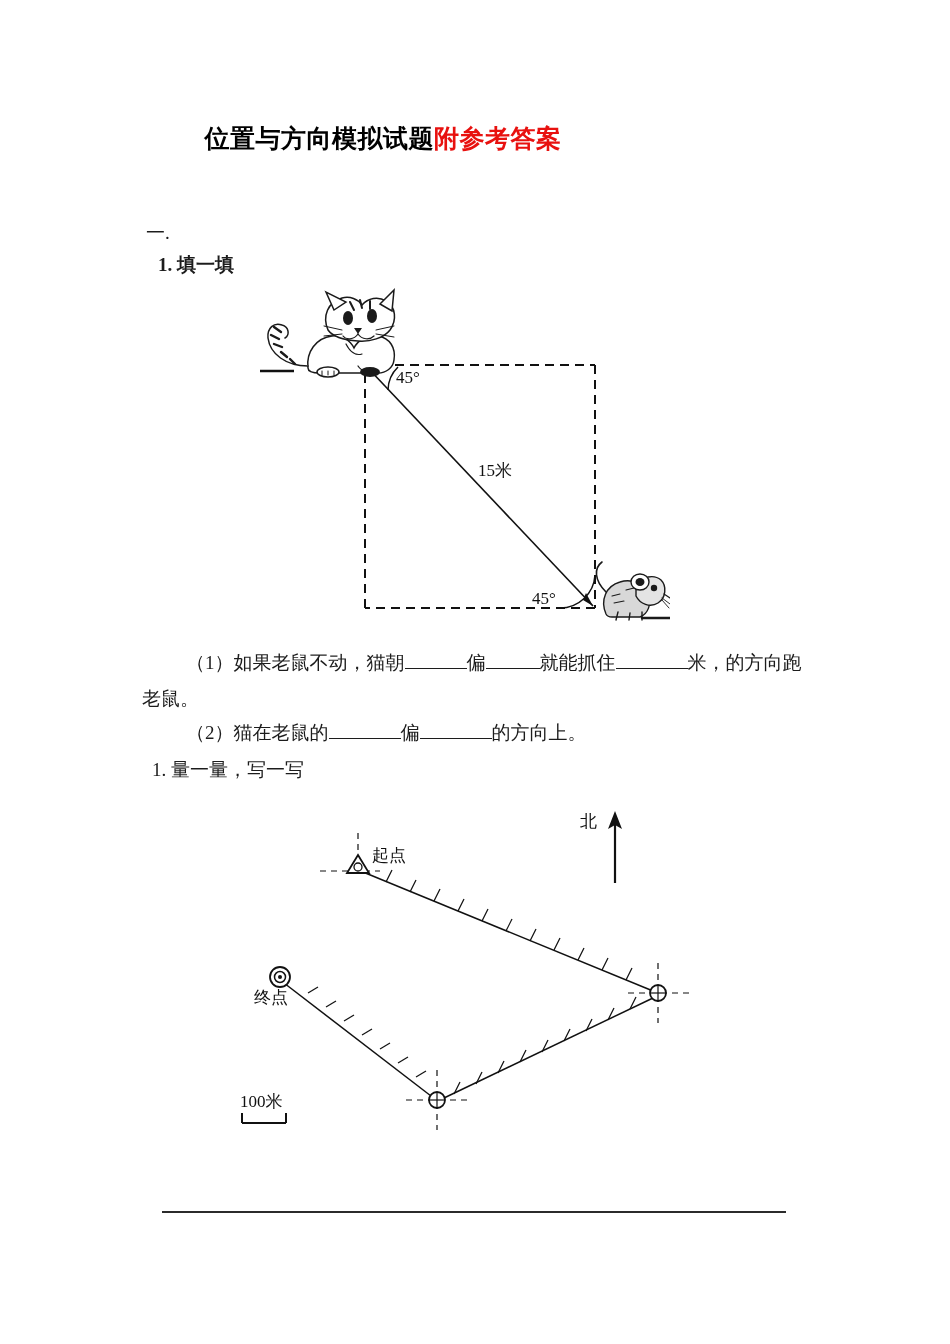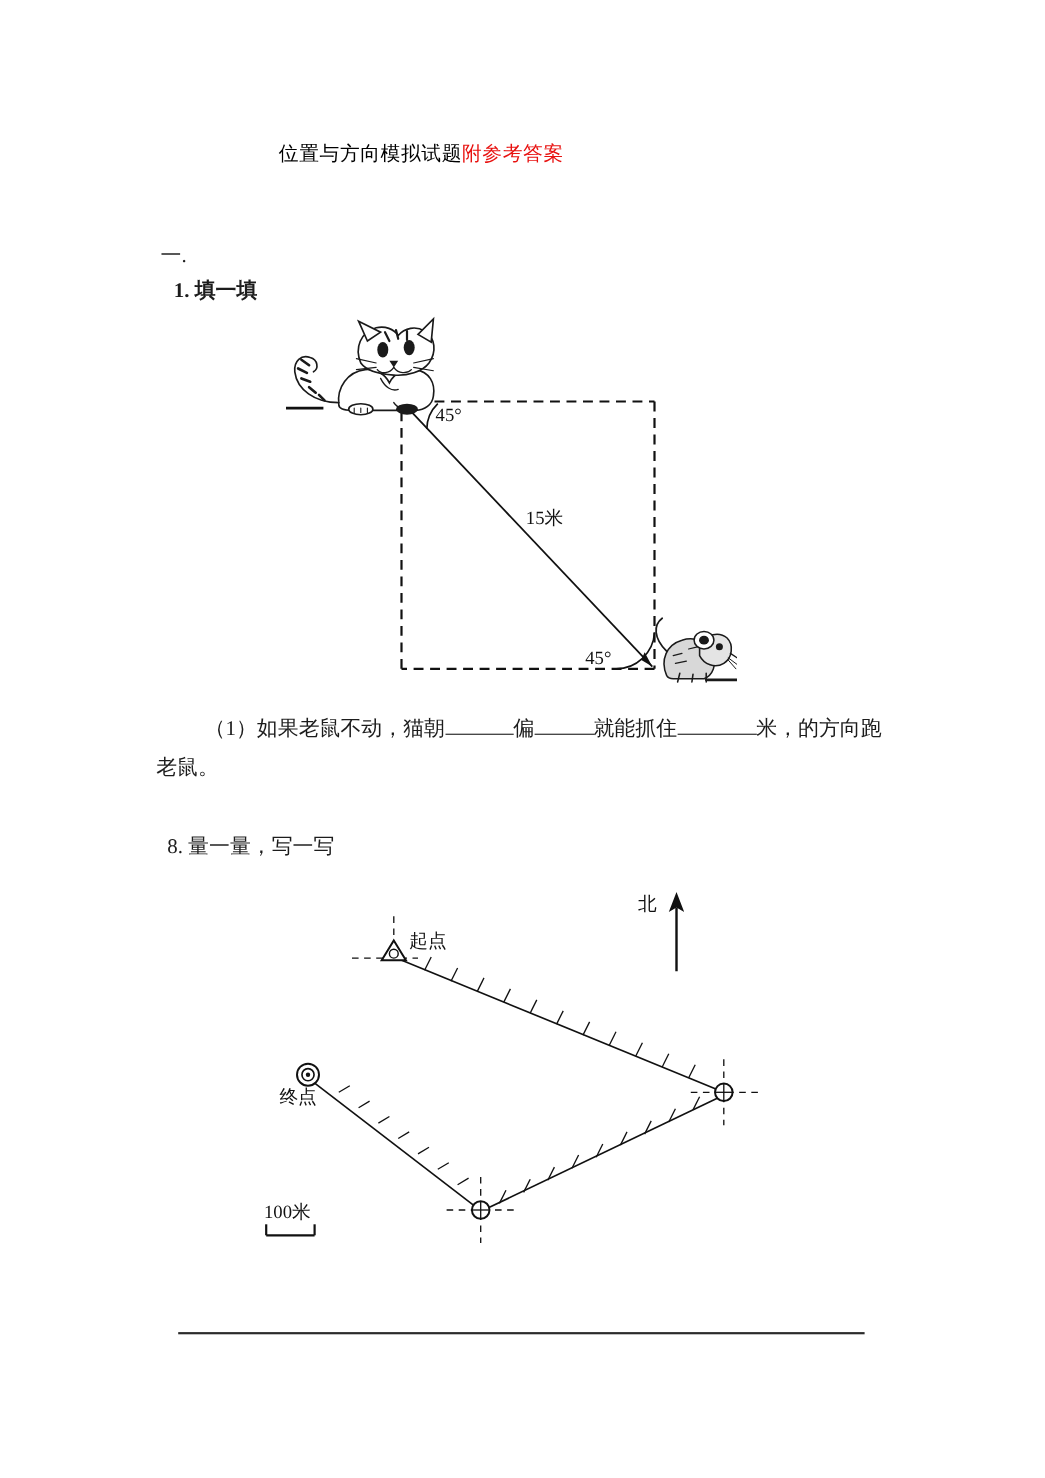--- a/index.html
+++ b/index.html
@@ -19,23 +19,23 @@
     overflow: hidden;
   }
 
   
   .title-block {
     position: absolute;
     left: 0;
     top: 122px;
     width: 766px;
     text-align: center;
-    font-size: 18px;
+    font-size: 25px;
     line-height: 34px;
-    font-weight: normal;
+    font-weight: bold;
     letter-spacing: 0.5px;
     white-space: nowrap;
   }
   .title-main { color: #000000; }
   .title-red  { color: #e8110f; }
 
   
   .para {
     position: absolute;
     font-size: 19px;
@@ -193,22 +193,25 @@
         <path d="M362,316 L370,314 M364,323 L374,321 M376,310 L384,308" stroke-width="1.1"></path>
       </g>
     </svg>
   </div>
 
   <div class="para" style="left:186px; top:648px;">
     <span>（1）如果老鼠不动，猫朝</span><span class="blank b-md"></span><span>偏</span><span class="blank b-sm"></span><span>就能抓住</span><span class="blank b-lg"></span><span>米，的方向跑</span>
   </div>
   <div class="para" style="left:142px; top:684px;">老鼠。</div>
 
-
-  <div class="para" style="left:152px; top:755px;">8. 量一量，写一写</div>
+  <div class="para" style="left:186px; top:718px;">
+    <span>（2）猫在老鼠的</span><span class="blank b-lg"></span><span>偏</span><span class="blank b-lg"></span><span>的方向上。</span>
+  </div>
+
+  <div class="para" style="left:152px; top:755px;">1. 量一量，写一写</div>
 
   <div id="fig-route">
     <svg width="500" height="345" viewBox="0 0 500 345" xmlns="http://www.w3.org/2000/svg">
 
       <g>
         <line x1="395" y1="30" x2="395" y2="88" stroke="#111" stroke-width="2.2"></line>
         <polygon points="395,16 388,34 395,30 402,34" fill="#111"></polygon>
       </g>
       <text class="cn-label" x="360" y="32">北</text>
 

